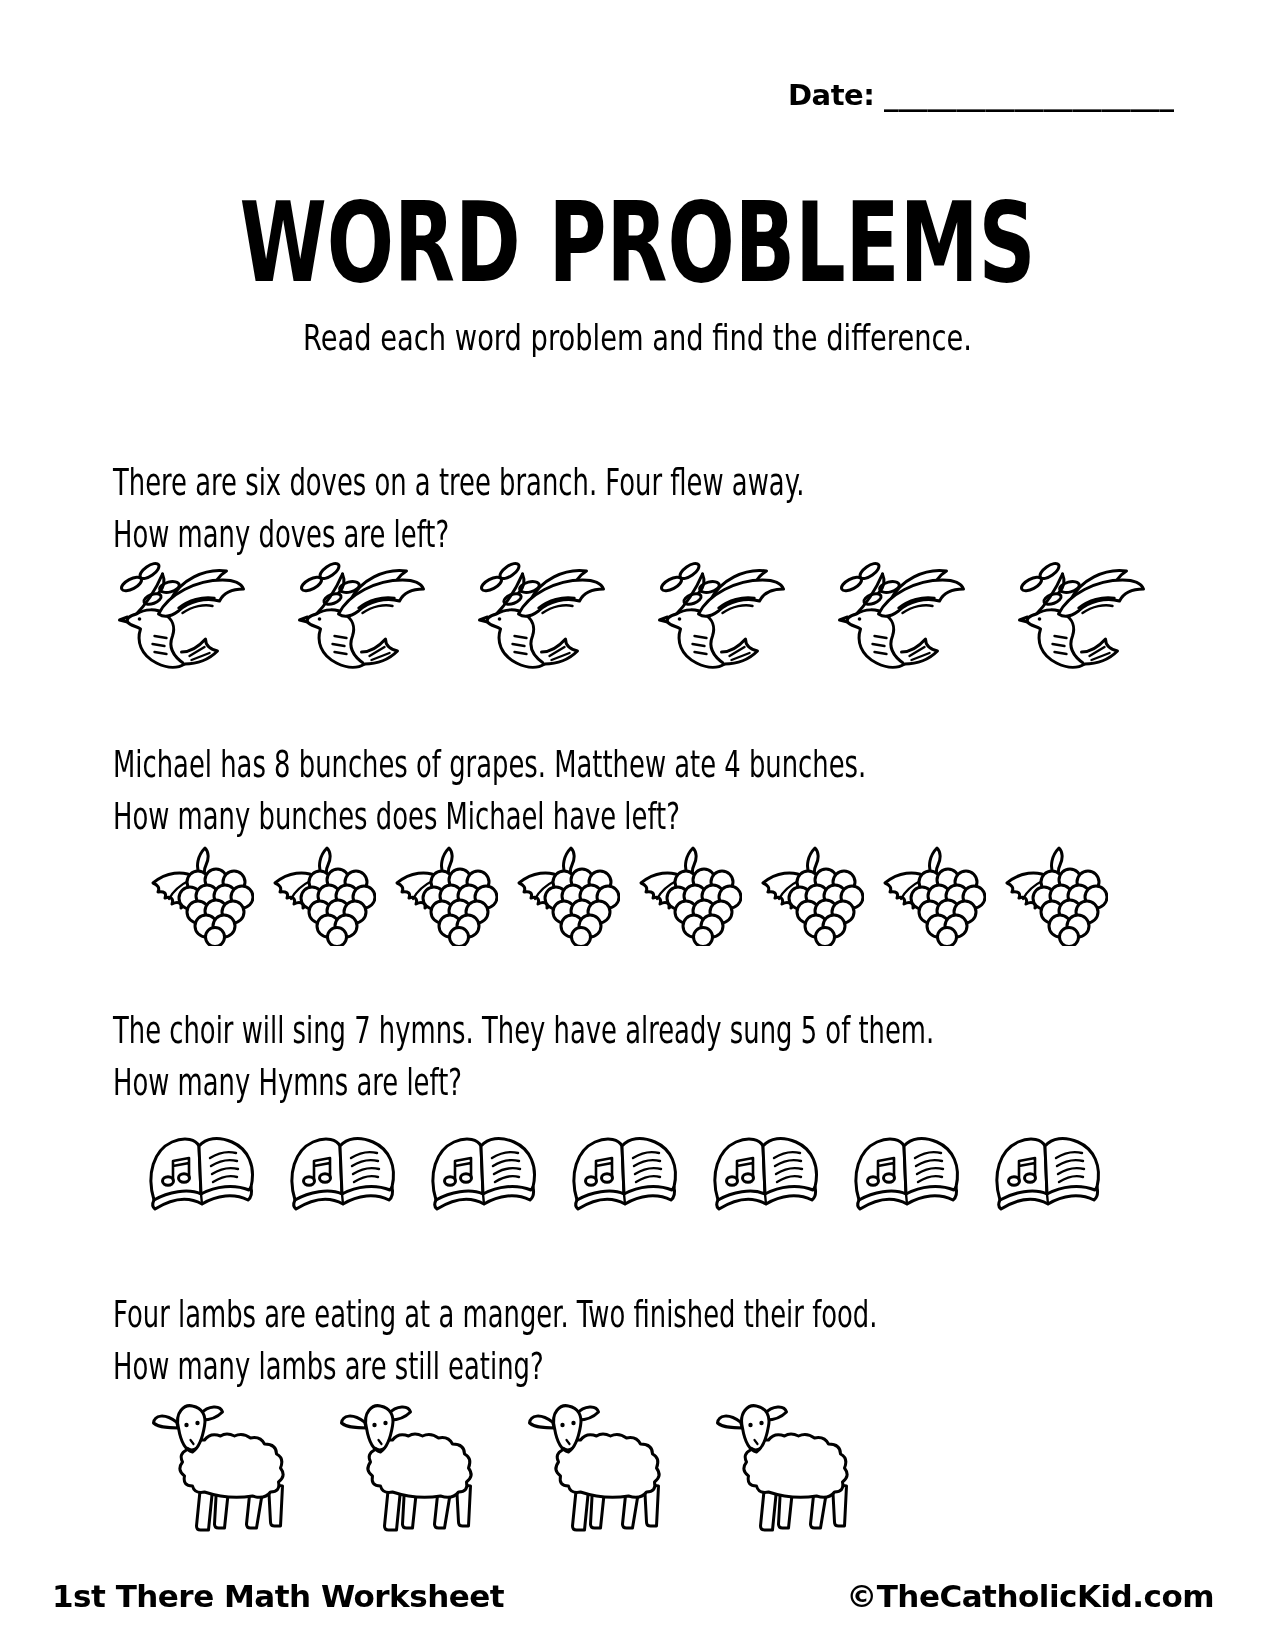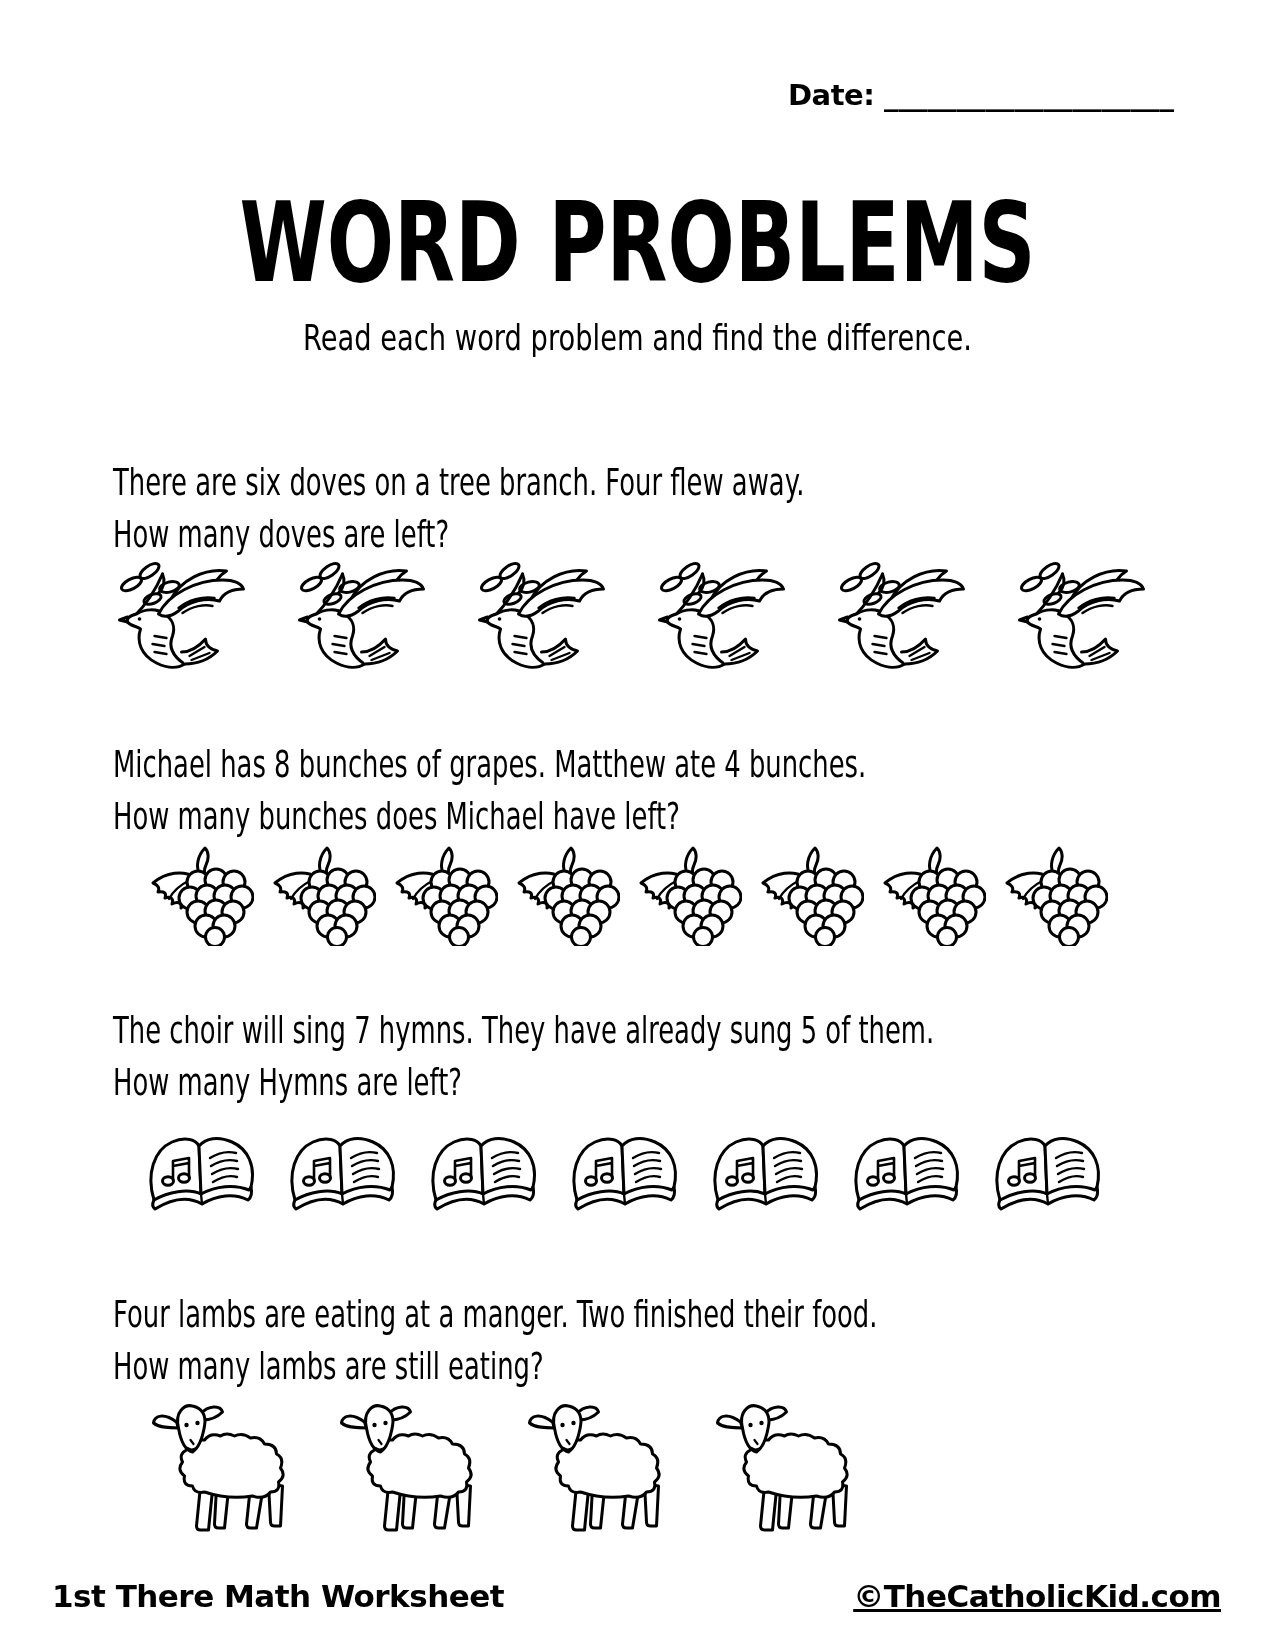--- a/index.html
+++ b/index.html
@@ -40,21 +40,21 @@
   .row-lambs {left:150px;top:1400px;gap:32px;}
   .row-doves  svg{width:136px;height:118px;}
   .row-grapes svg{width:112px;height:100px;}
   .row-books  svg{width:128px;height:86px;}
   .row-lambs  svg{width:156px;height:140px;}
   
   .footer-left,.footer-right{
     position:absolute;top:1578px;font-size:31px;font-weight:bold;letter-spacing:-0.5px;white-space:nowrap;
   }
   .footer-left{left:52px;}
-  .footer-right{right:54px;text-decoration:underline;}
+  .footer-right{right:61px;}
   .defs{position:absolute;width:0;height:0;overflow:hidden;}
 </style>
 </head>
 <body>
 
 <svg class="defs" xmlns="http://www.w3.org/2000/svg" aria-hidden="true">
   <defs>
 
     <symbol id="icon-dove" viewBox="0 0 135 118">
       <g fill="none" stroke="#000" stroke-width="3" stroke-linecap="round" stroke-linejoin="round">

